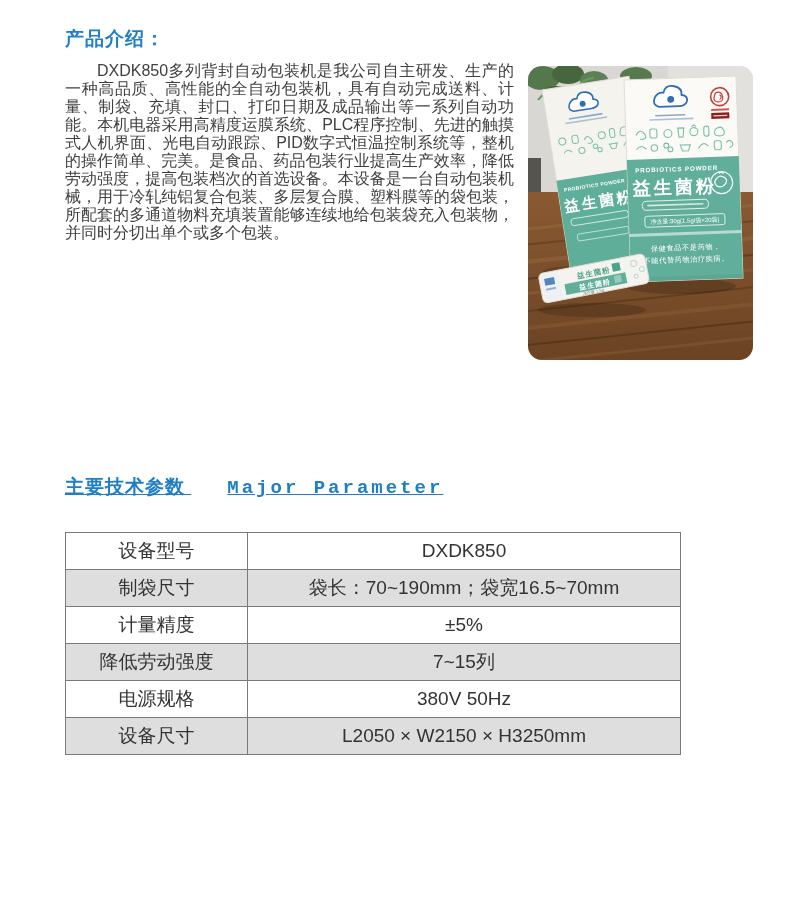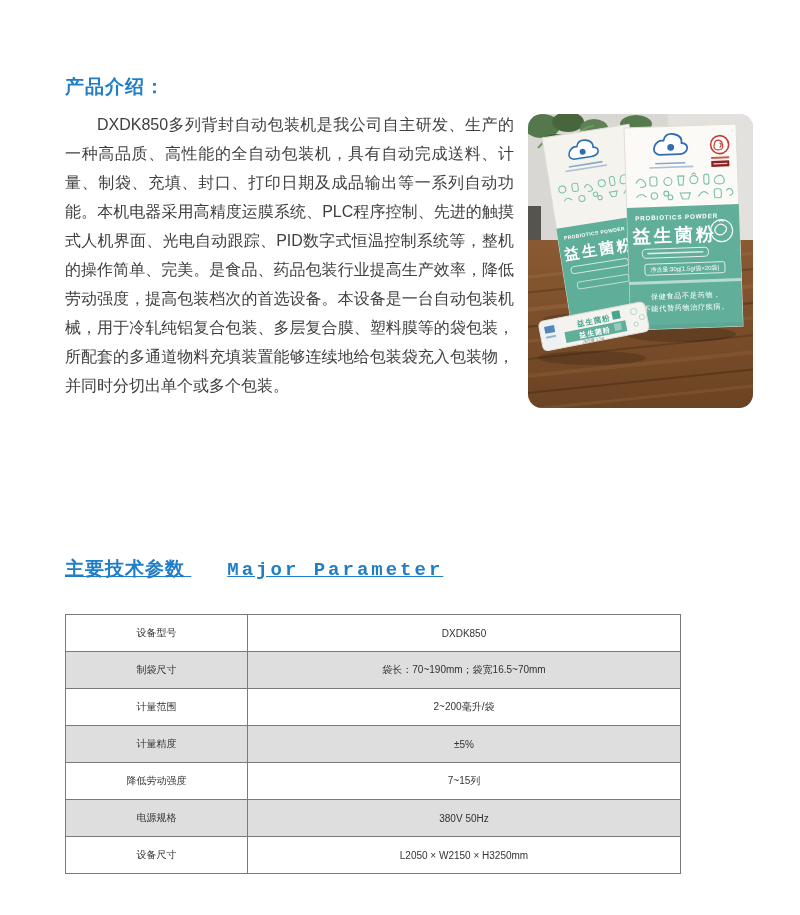--- a/index.html
+++ b/index.html
@@ -10,21 +10,20 @@
     color: #3f3f3f;
     overflow: hidden;
   }
   .page { padding: 26px 47px 0 65px; }
 
   .sec-title {
     color: #1f7ec5;
     font-size: 19px;
     font-weight: bold;
     letter-spacing: 1px;
-    margin-top: 48px;
   }
   .sec-title .en {
     font-family: "Liberation Mono", "DejaVu Sans Mono", monospace;
     letter-spacing: 3px;
     margin-left: 36px;
     font-weight: bold;
   }
 
   .intro { margin-top: 10px; }
   .photo {
@@ -33,40 +32,40 @@
     height: 294px;
     margin: 4px 0 6px 14px;
     border-radius: 14px;
     overflow: hidden;
     background: #d8d7d3;
   }
   .photo svg { display: block; }
   .photo text { font-family: "Liberation Sans", sans-serif; }
   .intro-text {
     font-size: 16px;
-    line-height: 29px;
+    line-height: 18px;
     text-align: justify;
     text-indent: 2em;
     color: #3f3f3f;
   }
 
   .params-title { clear: both; padding-top: 108px; text-decoration: underline; }
 
   table.specs {
     margin-top: 32px;
     border-collapse: collapse;
     width: 616px;
     table-layout: fixed;
   }
   table.specs td {
     border: 1px solid #7a7a7a;
     height: 37px;
     text-align: center;
     vertical-align: middle;
-    font-size: 10px;
+    font-size: 19px;
     color: #333333;
   }
   table.specs td.label { width: 182px; }
   table.specs tr:nth-child(even) { background: #dedede; }
 </style>
 </head>
 <body>
 
 <div class="page">
 
@@ -228,24 +227,20 @@
     <tbody>
       <tr>
         <td class="label">设备型号</td>
         <td class="value">DXDK850</td>
       </tr>
       <tr>
         <td class="label">制袋尺寸</td>
         <td class="value">袋长：70~190mm；袋宽16.5~70mm</td>
       </tr>
       <tr>
-        <td class="label">计量范围</td>
-        <td class="value">2~200毫升/袋</td>
-      </tr>
-      <tr>
         <td class="label">计量精度</td>
         <td class="value">±5%</td>
       </tr>
       <tr>
         <td class="label">降低劳动强度</td>
         <td class="value">7~15列</td>
       </tr>
       <tr>
         <td class="label">电源规格</td>
         <td class="value">380V 50Hz</td>

